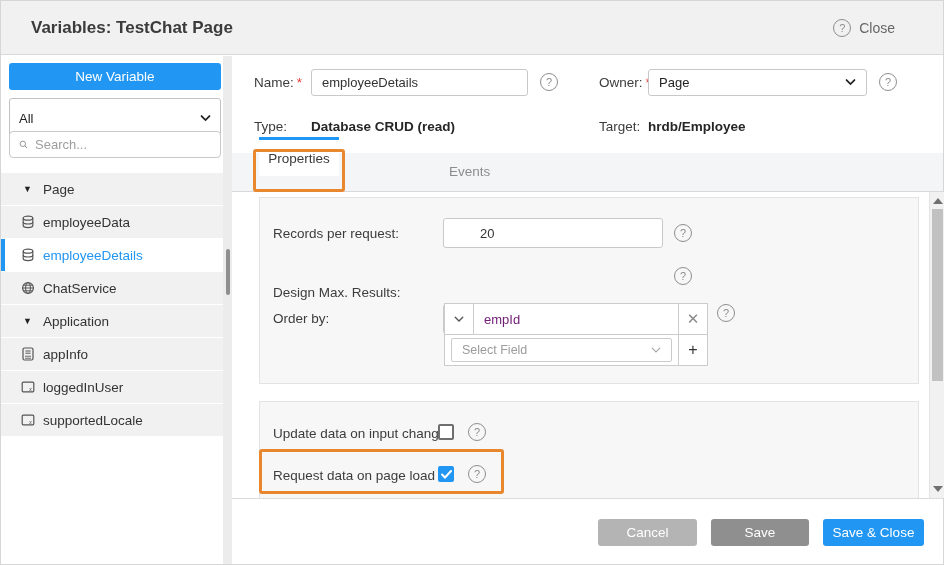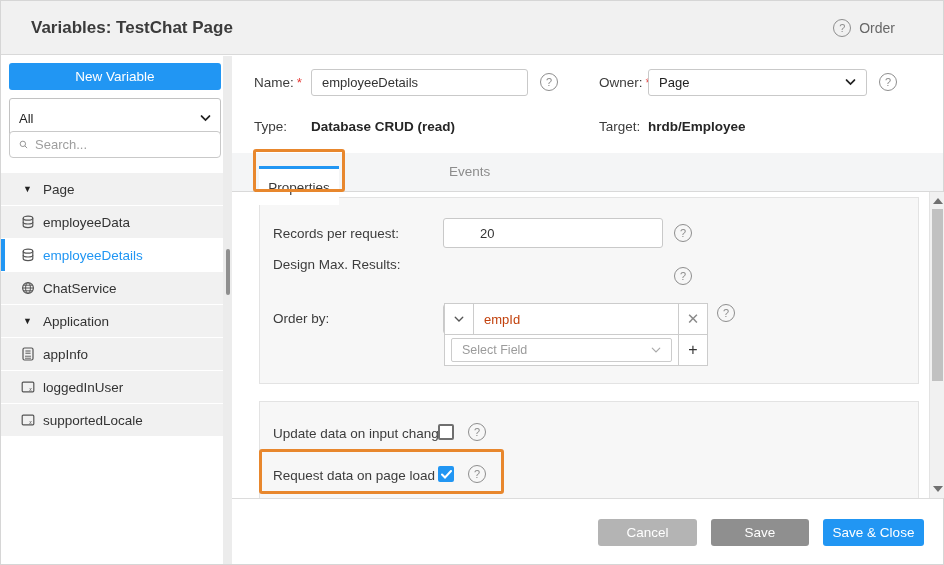--- a/index.html
+++ b/index.html
@@ -55,21 +55,21 @@
                 font-family:"Liberation Sans",sans-serif; }
   .name-input { position:absolute; left:310px; top:68px; width:217px; height:27px; }
   .owner-select { position:absolute; left:647px; top:68px; width:219px; height:27px;
                   border:1px solid #c9c9c9; border-radius:3px; background:#fff;
                   display:flex; align-items:center; justify-content:space-between;
                   padding:0 10px; font-size:13px; color:#222; cursor:pointer; }
 
   
   .tabstrip { position:absolute; left:231px; top:152px; right:0; height:39px;
               background:#f4f5f6; border-bottom:1px solid #d9d9d9; }
-  .tab-active { position:absolute; left:258px; top:165px; width:80px; height:39px;
+  .tab-active { position:absolute; left:258px; top:136px; width:80px; height:39px;
                 background:#fff; border-top:3px solid #2196f3;
                 display:flex; align-items:center; justify-content:center;
                 font-size:13.5px; color:#3a3a3a; z-index:2; cursor:pointer; }
   .tab-plain { position:absolute; top:152px; height:39px; line-height:38px;
                font-size:13.5px; color:#8c8c8c; cursor:pointer; z-index:1; }
   .tab-filter { left:355px; } .tab-events { left:448px; }
 
   
   .annot { position:absolute; border:3px solid #e8872d; border-radius:3px; z-index:5; pointer-events:none; }
   .annot-tab { left:252px; top:148px; width:92px; height:43px; }
@@ -79,21 +79,21 @@
   .content { position:absolute; left:231px; top:191px; right:0; height:307px; background:#fff; border-bottom:1px solid #dcdcdc; }
   .card { position:absolute; background:#f7f7f7; border:1px solid #e3e3e3; left:258px; width:660px; }
   .card1 { top:196px; height:187px; }
   .card2 { top:400px; height:97px; border-bottom:none; }
   .prop-input { position:absolute; width:220px; height:30px; }
 
   .orderby { position:absolute; left:443px; top:302px; width:264px; height:63px;
              background:#fff; border:1px solid #ccc; display:flex; flex-direction:column; }
   .ob-row1 { height:31px; display:flex; border-bottom:1px solid #ccc; }
   .ob-chev { width:29px; border-right:1px solid #ccc; display:flex; align-items:center; justify-content:center; cursor:pointer; }
-  .ob-field { flex:1; border:none; outline:none; font-size:13px; color:#c2410c; padding:0 10px;
+  .ob-field { flex:1; border:none; outline:none; font-size:13px; color:#701a75; padding:0 10px;
               font-family:"Liberation Sans",sans-serif; background:transparent; }
   .ob-close { width:29px; border-left:1px solid #ccc; display:flex; align-items:center; justify-content:center;
               color:#8a8a8a; font-size:15px; cursor:pointer; }
   .ob-row2 { flex:1; display:flex; }
   .ob-selwrap { flex:1; padding:3px 6px; }
   .ob-select { width:100%; height:100%; border:1px solid #ccc; border-radius:2px; background:#fff;
                display:flex; align-items:center; justify-content:space-between; padding:0 10px;
                font-size:12.5px; color:#9b9b9b; cursor:pointer; }
   .ob-plus { width:29px; border-left:1px solid #ccc; display:flex; align-items:center; justify-content:center;
              color:#333; font-size:16px; cursor:pointer; }
@@ -122,21 +122,21 @@
 </style>
 </head>
 <body>
 
 <div class="app">
 
   <div class="header">
     <div class="title">Variables: TestChat Page</div>
     <div class="help">
       <span class="help-circle">?</span>
-      <span>Order</span>
+      <span>Close</span>
     </div>
   </div>
 
   <div class="sidebar">
     <button class="btn-new">New Variable</button>
 
     <div class="filter-select">
       <span>All</span>
       <svg width="11" height="7" viewBox="0 0 12 8">
           <path d="M1.5 1.2L6 5.8l4.5-4.6" fill="none" stroke="#222" stroke-width="2" stroke-linecap="round"></path>
@@ -255,21 +255,21 @@
   <div class="tab-plain tab-events">Events</div>
   <div class="annot annot-tab"></div>
 
   <div class="content"></div>
 
   <div class="card card1"></div>
   <span class="flabel" style="left:272px; top:225px;">Records per request:</span>
   <input class="text-input prop-input" style="left: 442px; top: 217px; padding-left: 36px;" value="20">
   <span class="help-circle" style="position:absolute; left:673px; top:223px;">?</span>
 
-  <span class="flabel" style="left:272px; top:256px;">Design Max. Results:</span>
+  <span class="flabel" style="left:272px; top:284px;">Design Max. Results:</span>
   <input class="text-input prop-input" style="left: 442px; top: 267px; margin-top: 36px;" value="10">
   <span class="help-circle" style="position:absolute; left:673px; top:266px;">?</span>
 
   <span class="flabel" style="left:272px; top:310px;">Order by:</span>
   <div class="orderby">
     <div class="ob-row1">
       <span class="ob-chev">
         <svg width="10" height="7" viewBox="0 0 12 8">
             <path d="M1.5 1.2L6 5.8l4.5-4.6" fill="none" stroke="#555" stroke-width="1.6" stroke-linecap="round"></path>
           </svg>

